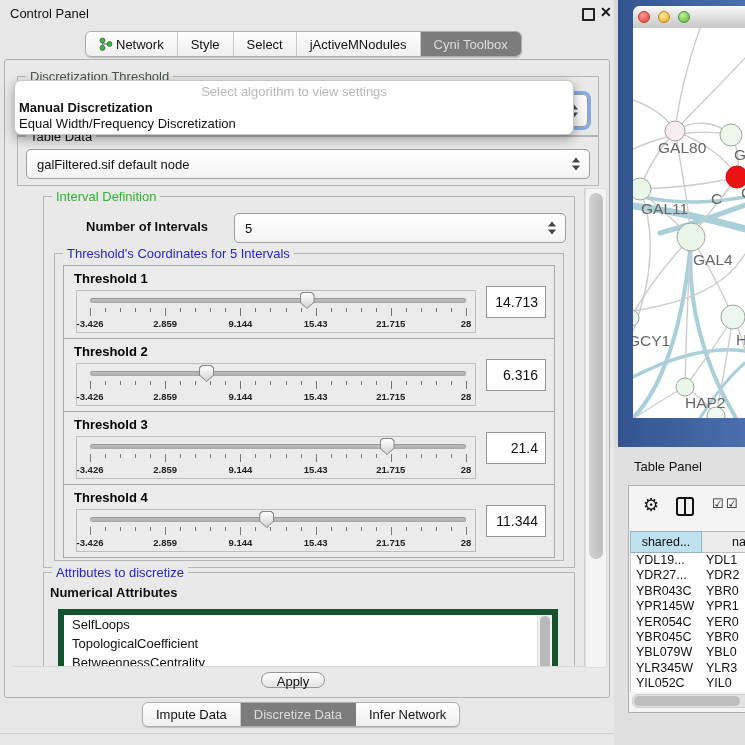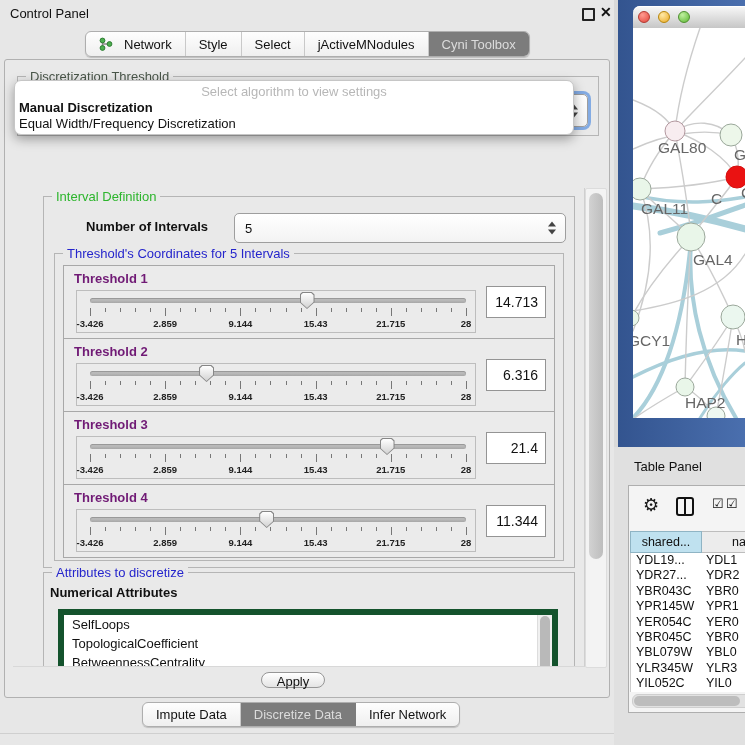--- a/index.html
+++ b/index.html
@@ -5,21 +5,21 @@
   html,body{margin:0;padding:0;background:#bbb;}
   #stage{position:relative;width:745px;height:745px;background:#e7e7e7;overflow:hidden;
          font-family:"Liberation Sans",sans-serif;-webkit-font-smoothing:antialiased;}
   
   #control-panel{position:absolute;left:0;top:0;width:618px;height:745px;}
   .cp-title{position:absolute;left:10px;top:6px;font-size:13px;color:#111;}
   .cp-float{position:absolute;left:582px;top:8px;width:9px;height:9px;border:2px solid #222;border-radius:1px;}
   .cp-close{position:absolute;left:600px;top:4px;font-size:14px;font-weight:bold;color:#111;}
   .seg{position:absolute;display:flex;background:linear-gradient(#fefefe,#efefef);border:1px solid #aeaeae;
        border-radius:6px;overflow:hidden;box-shadow:0 1px 1px rgba(0,0,0,.18);height:24px;}
-  .seg-item{display:flex;align-items:center;gap:11px;padding:0 13px;font-size:13px;color:#111;
+  .seg-item{display:flex;align-items:center;gap:3px;padding:0 13px;font-size:13px;color:#111;
             border-right:1px solid #c9c9c9;white-space:nowrap;}
   .seg-item:last-child{border-right:none;}
   .seg-item.sel{background:#7c7c7c;color:#dcdcdc;border-right-color:#7c7c7c;}
   .cp-tabs{left:85px;top:31px;}
   .cp-bottom-tabs{left:142px;top:702px;height:23px;}
   .cp-footline{position:absolute;left:0;top:733px;width:614px;height:1px;background:#cfcfcf;}
   .cp-main{position:absolute;left:4px;top:59px;width:604px;height:637px;background:#e9e9e9;
            border:1px solid #b1b1b1;border-radius:3px;}
   .group{position:absolute;border:1px solid #b5b5b5;}
   .gtitle{position:absolute;top:-8px;left:8px;background:#e9e9e9;padding:0 4px;font-size:13px;white-space:nowrap;}
@@ -38,21 +38,21 @@
             border-right:1px solid #cfcfcf;border-bottom:1px solid #d8d8d8;}
   .vscroll{position:absolute;right:2px;top:128px;width:20px;height:478px;background:#f3f3f3;
            border:1px solid #dcdcdc;border-radius:2px;}
   .vthumb{position:absolute;left:3px;right:3px;top:4px;height:366px;background:linear-gradient(90deg,#d2d2d2,#bdbdbd);border-radius:7px;}
   .int-group{left:30px;top:8px;width:530px;height:370px;}
   .numlabel{position:absolute;left:42px;top:22px;font-size:13px;font-weight:bold;color:#111;}
   .num-combo{left:190px;top:16px;width:330px;height:28px;}
   .thr-group{left:10px;top:56px;width:508px;height:306px;}
   #thr-list{position:absolute;left:8px;top:12px;right:8px;}
   .thr-panel{position:relative;margin-top:-1px;border:1px solid #a8a8a8;background:#ebebeb;height:72px;}
-  .thr-title{position:absolute;left:10px;top:5px;font-size:13px;font-weight:bold;color:#701a75;}
+  .thr-title{position:absolute;left:10px;top:5px;font-size:13px;font-weight:bold;color:#000000;}
   .sliderbox{position:absolute;left:12px;top:24px;right:78px;bottom:5px;border:1px solid #bdbdbd;}
   .track{position:absolute;left:13px;right:9px;top:7px;height:5px;border-radius:3px;
          background:linear-gradient(#c9c9c9,#a7a7a7);box-shadow:inset 0 1px 1px rgba(0,0,0,.25);}
   .thumb{position:absolute;top:-6px;width:15px;height:17px;margin-left:-7.5px;background:#878787;
          clip-path:polygon(18% 0,82% 0,100% 15%,100% 60%,50% 100%,0 60%,0 15%);}
   .thumb::after{content:"";position:absolute;left:1px;right:1px;top:1px;bottom:1px;
          background:linear-gradient(#ffffff,#d2d2d2);clip-path:polygon(18% 0,82% 0,100% 15%,100% 60%,50% 100%,0 60%,0 15%);}
   .ticks{position:absolute;left:13px;right:9px;top:17px;height:8px;}
   .tick{position:absolute;top:0;width:1px;background:#777;height:4px;}
   .tick.major{height:8px;}
@@ -135,20 +135,27 @@
     </div>
 
     <div class="cp-main">
       <div class="group algo-group">
         <span class="gtitle algo">Discretization Threshold</span>
         <div class="combo algo-combo">
           <span class="spin"></span>
         </div>
       </div>
 
+      <div class="group td-group">
+        <span class="gtitle black">Table Data</span>
+        <div class="combo td-combo">
+          <span class="combo-val">galFiltered.sif default node</span>
+          <span class="spin"></span>
+        </div>
+      </div>
 
       <div class="viewport">
         <div class="group int-group">
           <span class="gtitle green">Interval Definition</span>
           <span class="numlabel">Number of Intervals</span>
           <div class="combo num-combo">
             <span class="combo-val">5</span>
             <span class="spin"></span>
           </div>
           <div class="group thr-group">

